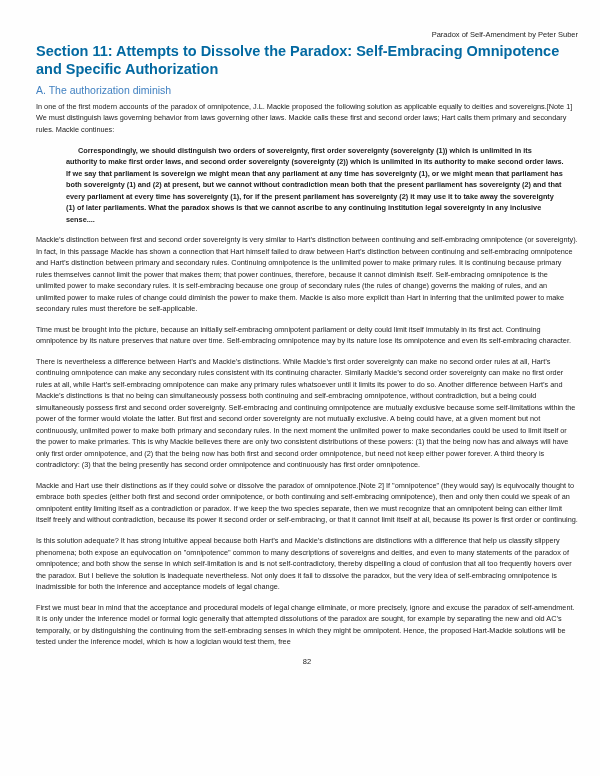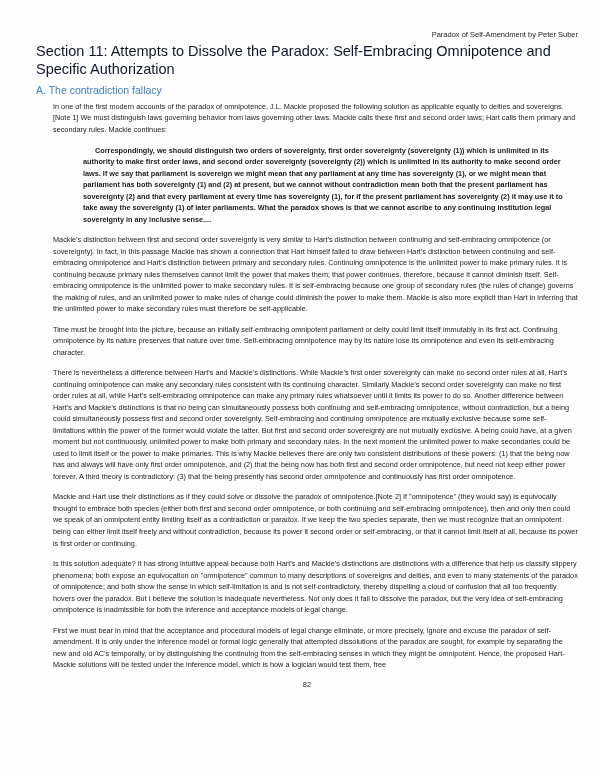--- a/index.html
+++ b/index.html
@@ -13,37 +13,37 @@
     position:relative;
   }
   .running-header {
     text-align:right;
     font-size:7.5px;
     line-height:1.3;
     margin:0 0 2px 0;
     color:#1c1c1c;
   }
   .section-title {
-    color:#0f172a;
+    color:#0369a1;
     font-size:14.5px;
-    font-weight:400;
+    font-weight:700;
     line-height:1.28;
     margin:2px 0 5px 0;
   }
   .subsection-title {
     color:#4181c1;
     font-size:10.5px;
     font-weight:400;
     line-height:1.25;
     margin:5px 0 4px 0;
   }
   .body-par {
     font-size:7.3px;
     line-height:1.58;
-    margin:0 0 9px 17px;
+    margin:0 0 9px 0;
     text-align:left;
   }
   .quote-block {
     margin:0 14px 0 30px;
     padding:0;
     border:0;
     font-weight:bold;
   }
   .quote-block .body-par { margin-bottom:9px; }
   .first-line-indent { text-indent:12px; }
@@ -55,21 +55,21 @@
 </style>
 </head>
 <body>
 
 <div class="page">
 
   <div class="running-header">Paradox of Self-Amendment by Peter Suber</div>
 
   <h1 class="section-title">Section 11: Attempts to Dissolve the Paradox: Self-Embracing Omnipotence and Specific Authorization</h1>
 
-  <h2 class="subsection-title">A. The contradiction fallacy</h2>
+  <h2 class="subsection-title">A. The authorization diminish</h2>
 
   <p class="body-par">In one of the first modern accounts of the paradox of omnipotence, J.L. Mackie proposed the following solution as applicable equally to deities and sovereigns.[Note 1] We must distinguish laws governing behavior from laws governing other laws. Mackie calls these first and second order laws; Hart calls them primary and secondary rules. Mackie continues:</p>
 
   <blockquote class="quote-block">
     <p class="body-par first-line-indent">Correspondingly, we should distinguish two orders of sovereignty, first order sovereignty (sovereignty (1)) which is unlimited in its authority to make first order laws, and second order sovereignty (sovereignty (2)) which is unlimited in its authority to make second order laws. If we say that parliament is sovereign we might mean that any parliament at any time has sovereignty (1), or we might mean that parliament has both sovereignty (1) and (2) at present, but we cannot without contradiction mean both that the present parliament has sovereignty (2) and that every parliament at every time has sovereignty (1), for if the present parliament has sovereignty (2) it may use it to take away the sovereignty (1) of later parliaments. What the paradox shows is that we cannot ascribe to any continuing institution legal sovereignty in any inclusive sense....</p>
   </blockquote>
 
   <p class="body-par">Mackie’s distinction between first and second order sovereignty is very similar to Hart’s distinction between continuing and self-embracing omnipotence (or sovereignty). In fact, in this passage Mackie has shown a connection that Hart himself failed to draw between Hart’s distinction between continuing and self-embracing omnipotence and Hart’s distinction between primary and secondary rules. Continuing omnipotence is the unlimited power to make primary rules. It is continuing because primary rules themselves cannot limit the power that makes them; that power continues, therefore, because it cannot diminish itself. Self-embracing omnipotence is the unlimited power to make secondary rules. It is self-embracing because one group of secondary rules (the rules of change) governs the making of rules, and an unlimited power to make rules of change could diminish the power to make them. Mackie is also more explicit than Hart in inferring that the unlimited power to make secondary rules must therefore be self-applicable.</p>
 
   <p class="body-par">Time must be brought into the picture, because an initially self-embracing omnipotent parliament or deity could limit itself immutably in its first act. Continuing omnipotence by its nature preserves that nature over time. Self-embracing omnipotence may by its nature lose its omnipotence and even its self-embracing character.</p>

